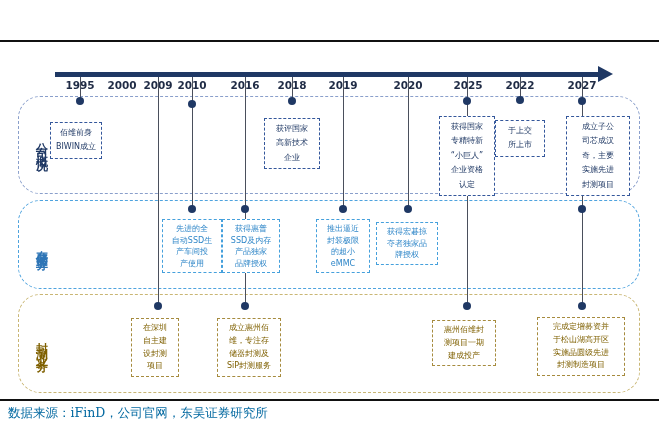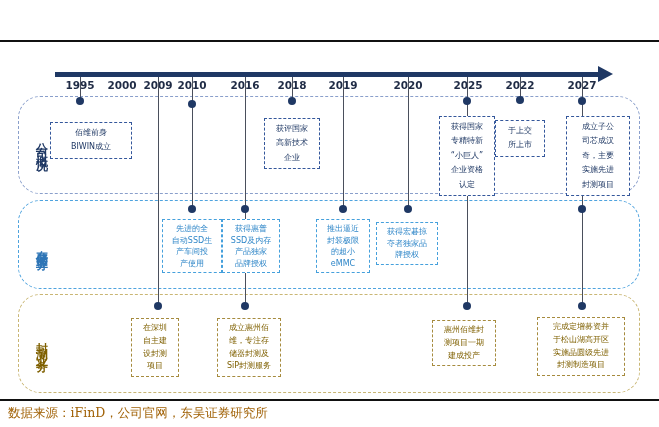--- a/index.html
+++ b/index.html
@@ -3,21 +3,21 @@
 <meta charset="utf-8">
 <style>
   html,body{margin:0;padding:0;background:#fff;}
   #page{position:relative;width:659px;height:427px;background:#fff;overflow:hidden;
         font-family:"DejaVu Sans","Liberation Sans",sans-serif;}
   .title{position:absolute;left:8px;top:12px;font-family:"DejaVu Serif","Liberation Serif",serif;
          font-weight:bold;font-size:14px;color:#17365D;}
   .rule-top{position:absolute;left:0;top:40px;width:659px;height:2px;background:#111;}
   .rule-bottom{position:absolute;left:0;top:399px;width:659px;height:2px;background:#111;}
   .source{position:absolute;left:8px;top:405px;font-family:"DejaVu Serif","Liberation Serif",serif;
-          font-size:12.5px;color:#a16207;}
+          font-size:12.5px;color:#0369a1;}
   .tbar{position:absolute;left:55px;top:72px;width:545px;height:5px;background:#1F3864;}
   .thead{position:absolute;left:598px;top:66px;width:0;height:0;
          border-left:15px solid #1F3864;border-top:8px solid transparent;border-bottom:8px solid transparent;}
   .year{position:absolute;top:55px;transform:translateX(-50%);font-size:10.5px;font-weight:700;color:#1f2b45;margin-top:24px;}
   .stem{position:absolute;width:1px;background:#4a4f5c;top:77px;}
   .dot{position:absolute;width:8px;height:8px;border-radius:50%;background:#1F3864;transform:translate(-50%,-50%);}
   .lane{position:absolute;left:18px;width:622px;border:1.5px dashed;border-radius:22px;box-sizing:border-box;}
   .lane-company{top:96px;height:98px;border-color:#8A9FCB;}
   .lane-memory{top:200px;height:89px;border-color:#4FA3DE;}
   .lane-packaging{top:294px;height:99px;border-color:#C9B674;}
@@ -68,21 +68,21 @@
   <div class="stem" style="left:158px;height:229px"></div>
   <div class="stem" style="left:192px;height:132px"></div>
   <div class="stem" style="left:245px;height:229px"></div>
   <div class="stem" style="left:292px;height:24px"></div>
   <div class="stem" style="left:343px;height:132px"></div>
   <div class="stem" style="left:408px;height:132px"></div>
   <div class="stem" style="left:467px;height:229px"></div>
   <div class="stem" style="left:520px;height:24px"></div>
   <div class="stem" style="left:582px;height:229px"></div>
 
-  <div class="box c" style="left:50px;top:122px;width:82px">佰维前身
+  <div class="box c" style="left:50px;top:122px;width:52px">佰维前身
 BIWIN成立</div>
   <div class="box c" style="left:264px;top:118px;width:56px">获评国家
 高新技术
 企业</div>
   <div class="box c" style="left:439px;top:116px;width:56px">获得国家
 专精特新
 “小巨人”
 企业资格
 认定</div>
   <div class="box c" style="left:495px;top:120px;width:50px">于上交

